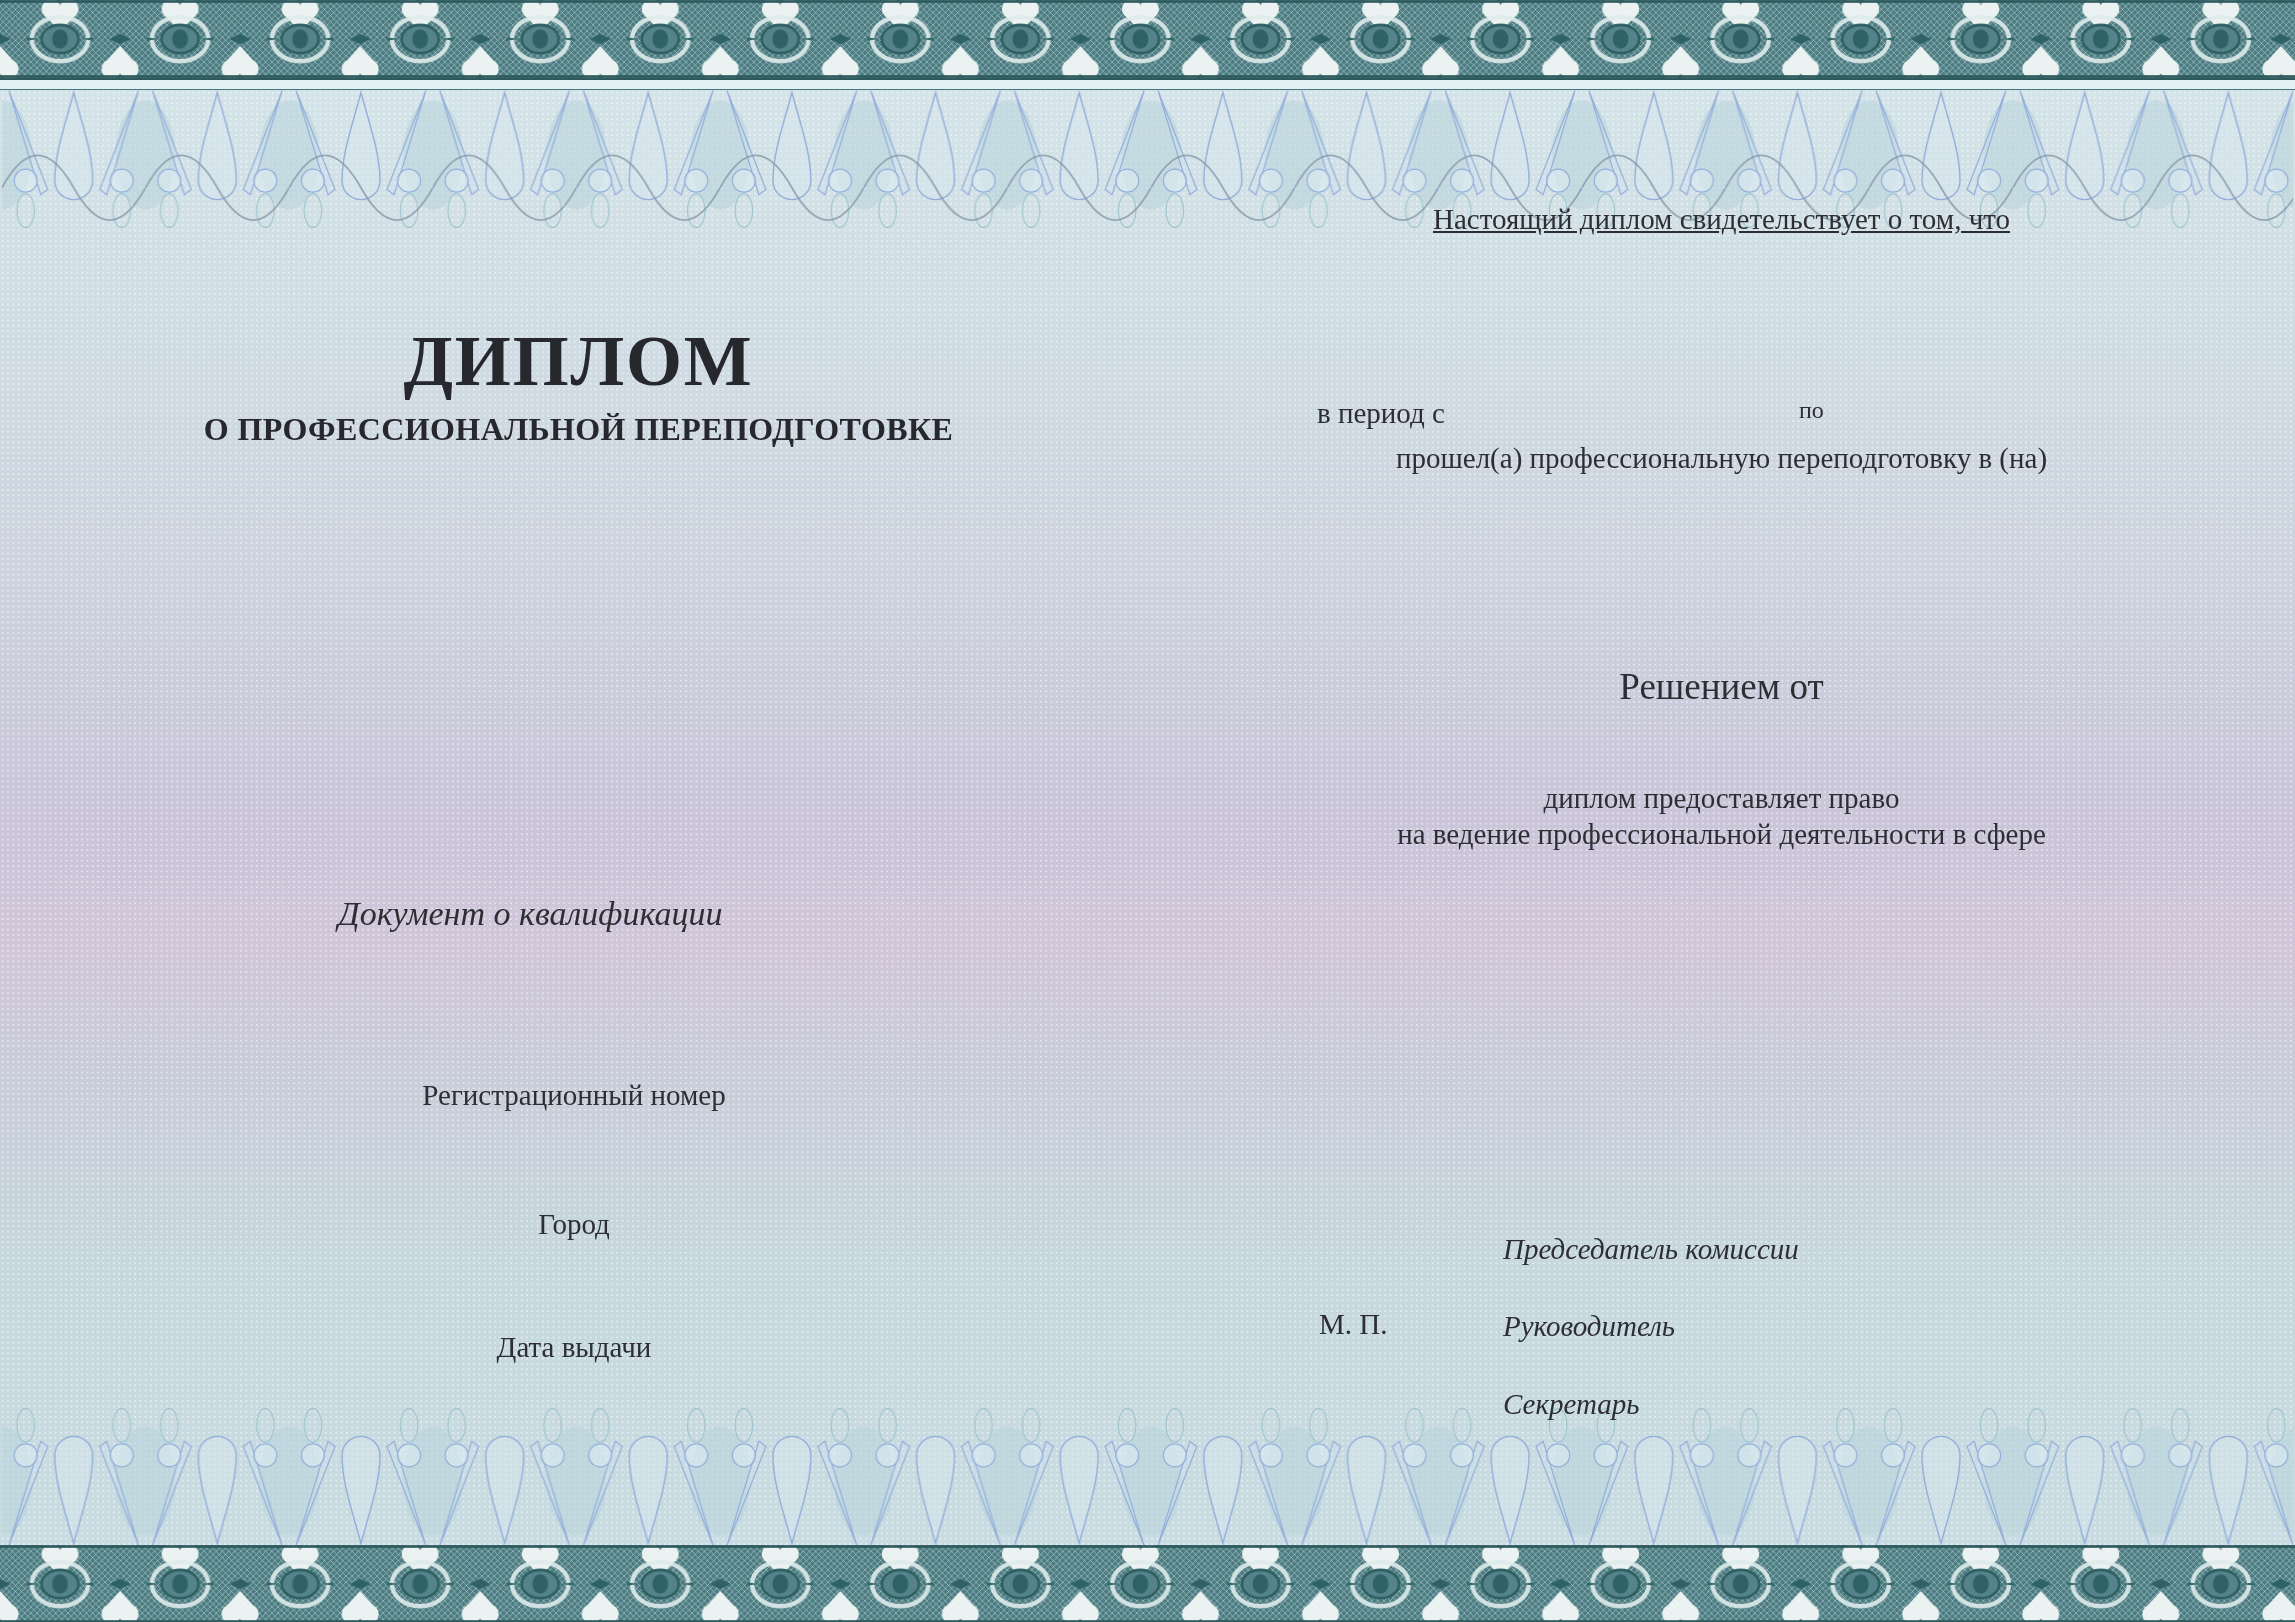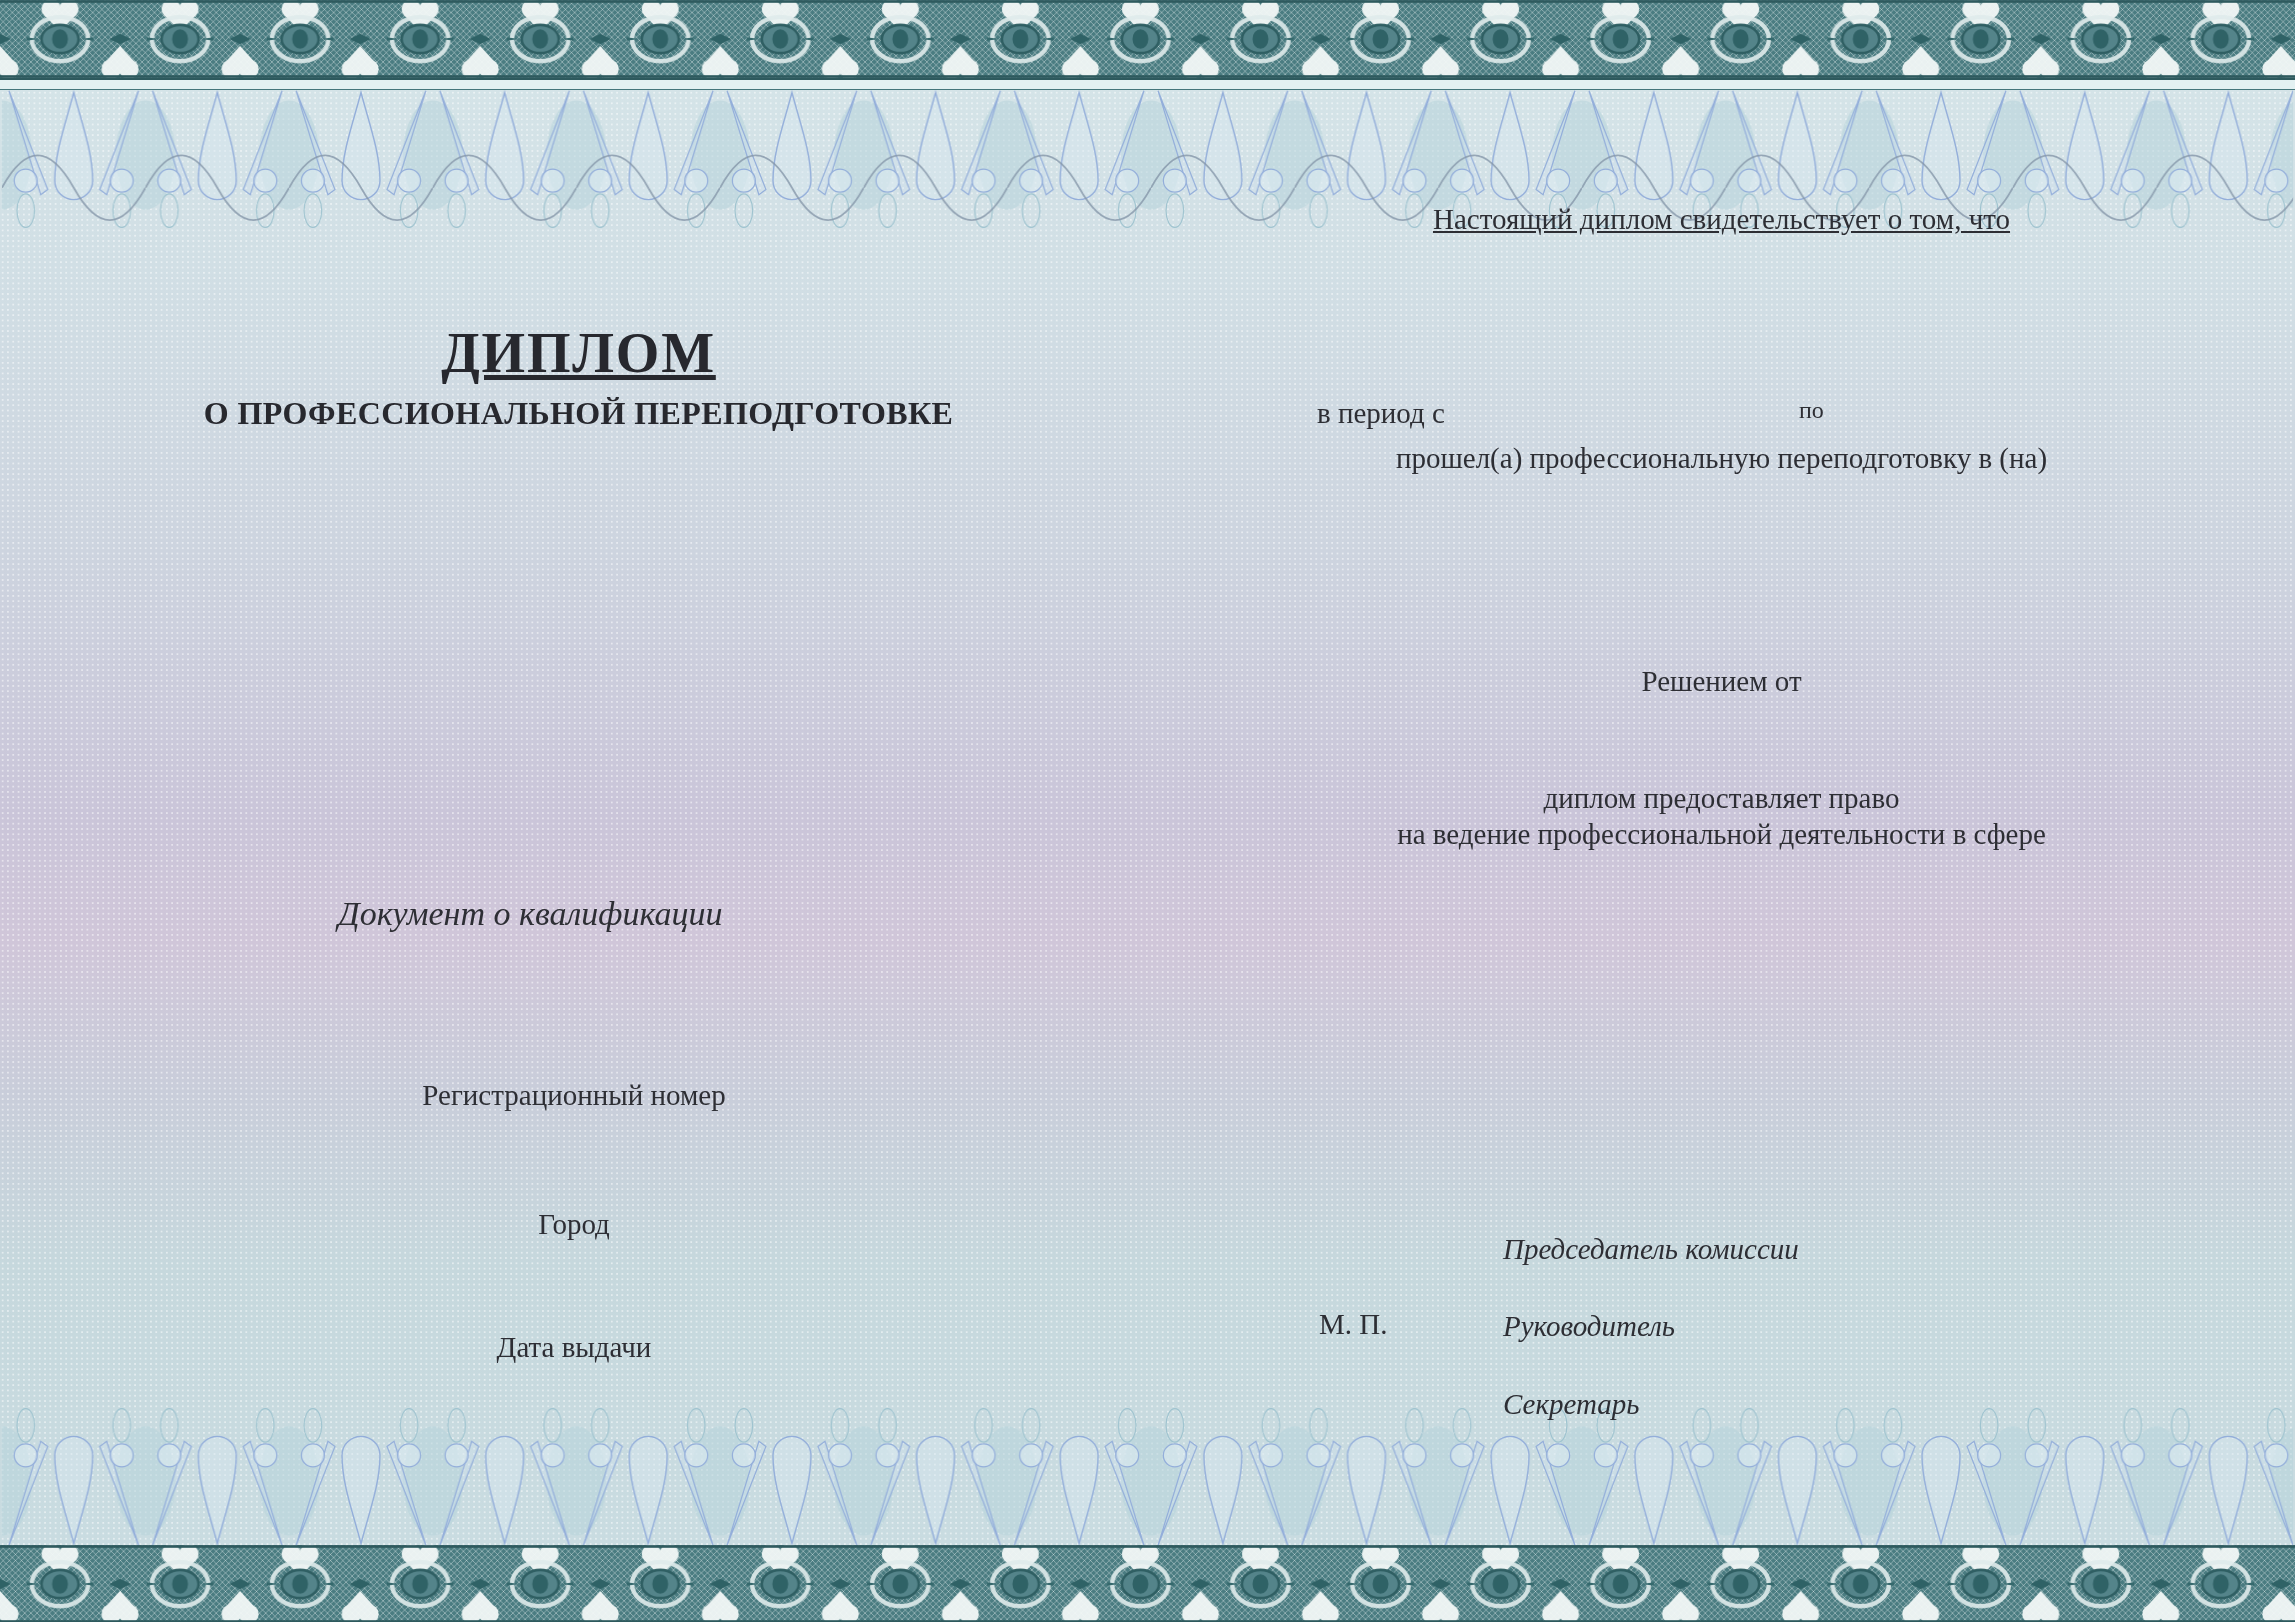--- a/index.html
+++ b/index.html
@@ -36,27 +36,27 @@
   }
   .orn-top { top: 89px; }
   .orn-bottom { top: 1406px; transform: scaleY(-1); }
 
   .txt { position: absolute; white-space: nowrap; }
   .center { text-align: center; white-space: normal; }
 
   .statement { top: 203px; left: 1236px; width: 971px; font-size: 29px; text-align: center; text-decoration: underline; }
 
   .left-head { position: absolute; top: 325px; left: 159px; width: 839px; text-align: center; }
-  .title { font-size: 56px; font-weight: 700; line-height: 1.0; letter-spacing: 1.8px; color: #27282e; text-decoration: underline; }
+  .title { font-size: 72px; font-weight: 700; line-height: 1.0; letter-spacing: 1.8px; color: #27282e; }
   .subtitle { margin-top: 14px; font-size: 32px; font-weight: 700; letter-spacing: 0.4px; color: #27282e; }
 
   .period-from { top: 397px; left: 1317px; font-size: 29px; }
   .period-to   { top: 397px; left: 1799px; font-size: 24px; }
   .training    { top: 442px; left: 1236px; width: 971px; font-size: 29px; text-align: center; }
-  .decision    { top: 665px; left: 1280px; width: 883px; font-size: 29px; text-align: center; }
+  .decision    { top: 665px; left: 1280px; width: 883px; font-size: 37px; text-align: center; }
   .entitle1    { top: 782px; left: 1280px; width: 883px; font-size: 29px; text-align: center; }
   .entitle2    { top: 818px; left: 1280px; width: 883px; font-size: 29px; }
 
   .docqual   { top: 895px; left: 338px; font-size: 34px; font-style: italic; }
   .reglabel  { top: 1079px; left: 265px; width: 618px; font-size: 29px; text-align: center; }
   .citylabel { top: 1208px; left: 265px; width: 618px; font-size: 29px; text-align: center; }
   .datelabel { top: 1331px; left: 265px; width: 618px; font-size: 29px; text-align: center; }
 
   .stamp { top: 1308px; left: 1319px; font-size: 29px; }
   .sig   { left: 1503px; font-size: 29px; font-style: italic; }

